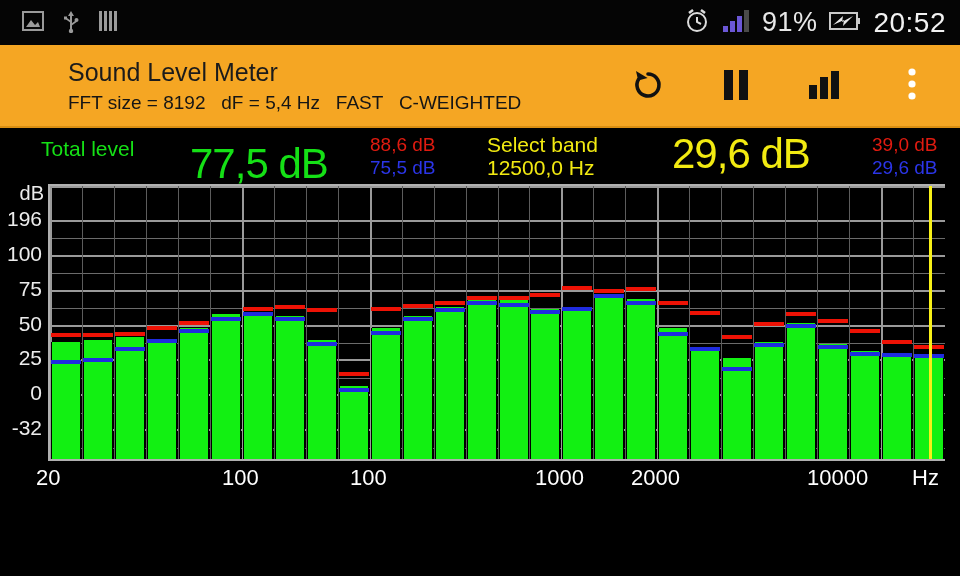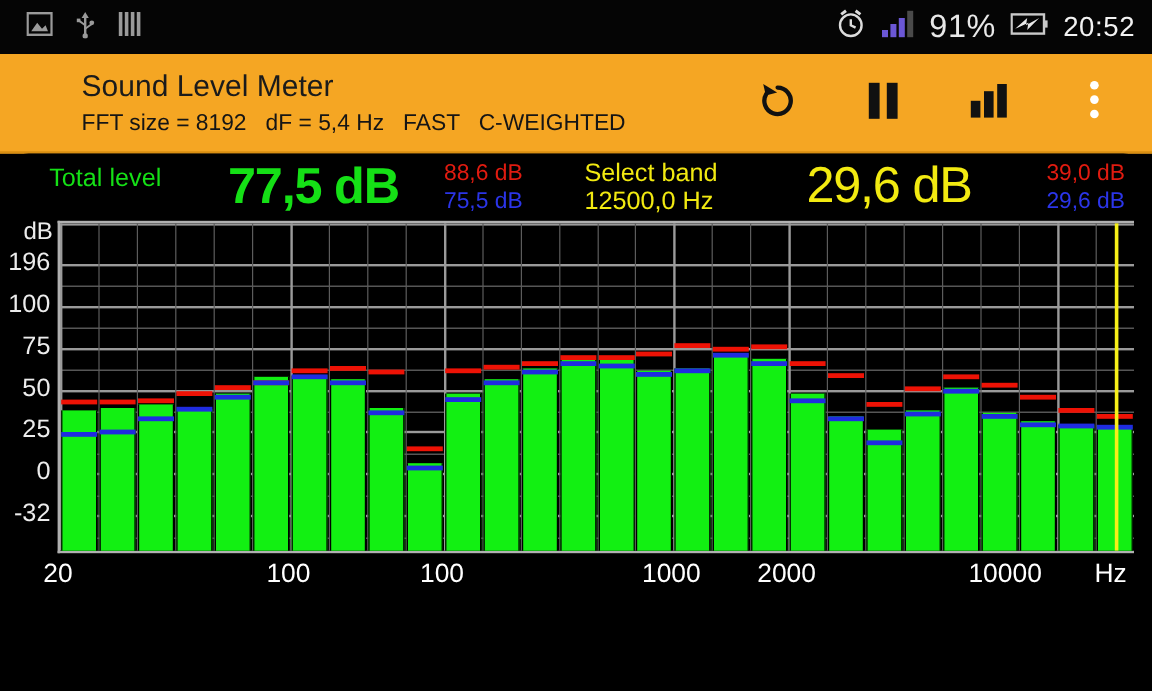--- a/index.html
+++ b/index.html
@@ -6,33 +6,33 @@
   body{width:960px;height:576px;overflow:hidden;font-family:"Liberation Sans",sans-serif;}
   #app{position:relative;width:960px;height:576px;background:#000;}
 
   
   .statusbar{position:absolute;left:0;top:0;width:960px;height:45px;background:#050505;
     display:flex;align-items:center;}
   .sb-left{display:flex;align-items:center;gap:18px;padding-left:22px;}
   .sb-right{margin-left:auto;display:flex;align-items:center;gap:12px;padding-right:14px;}
   .sb-icon{display:block;}
   .sb-text{color:#e8e8e8;font-size:27px;letter-spacing:.5px;}
-  .sb-time{color:#f2f2f2;font-size:23px;letter-spacing:.5px;}
+  .sb-time{color:#f2f2f2;font-size:28px;letter-spacing:.5px;}
 
   
   .actionbar{position:absolute;left:0;top:45px;width:960px;height:83px;background:#f5a623;
     box-shadow:inset 0 -2px 0 #d98e12;display:flex;align-items:center;}
   .ab-titles{padding-left:30px;margin-left:38px;}
   .ab-title{color:#1b1b1b;font-size:25px;line-height:30px;}
   .ab-sub{color:#151515;font-size:19px;line-height:26px;margin-top:3px;white-space:pre;}
   .ab-actions{margin-left:auto;display:flex;align-items:center;gap:44px;padding-right:26px;}
   .ab-btn{width:44px;height:46px;display:flex;align-items:center;justify-content:center;}
 
   
-  .readout{position:absolute;left:0;top:128px;width:960px;height:55px;background:#000;border-radius:24px;}
+  .readout{position:absolute;left:0;top:128px;width:960px;height:55px;background:#000;}
   .ro-label{position:absolute;font-size:21px;line-height:24px;white-space:pre;}
   .ro-big{position:absolute;font-size:42px;line-height:48px;letter-spacing:-1px;}
   .ro-small{position:absolute;font-size:19px;line-height:23px;}
   .c-green{color:#15e016;}
   .c-red{color:#e01b10;}
   .c-blue{color:#2b35e8;}
   .c-yellow{color:#f2ea11;}
 
   
   .chart{position:absolute;left:0;top:183px;width:960px;height:305px;}
@@ -149,21 +149,21 @@
               <circle cx="5" cy="17" r="3.6" fill="#fff"></circle>
               <circle cx="5" cy="29" r="3.6" fill="#fff"></circle>
             </svg>
         </span>
       </div>
     </div>
   </div>
 
   <div class="readout">
     <div class="ro-label c-green" style="left:41px;top:9px;">Total level</div>
-    <div class="ro-big c-green" style="left:190px;top:3px;font-weight:bold;">77,5 dB</div>
+    <div class="ro-big c-green" style="left:190px;top:12px;">77,5 dB</div>
     <div class="ro-small c-red" style="left:370px;top:5px;">88,6 dB</div>
     <div class="ro-small c-blue" style="left:370px;top:28px;">75,5 dB</div>
 
     <div class="ro-label c-yellow" style="left:487px;top:5px;">Select band</div>
     <div class="ro-label c-yellow" style="left:487px;top:28px;">12500,0 Hz</div>
     <div class="ro-big c-yellow" style="left:672px;top:2px;">29,6 dB</div>
     <div class="ro-small c-red" style="left:872px;top:5px;">39,0 dB</div>
     <div class="ro-small c-blue" style="left:872px;top:28px;">29,6 dB</div>
   </div>
 

